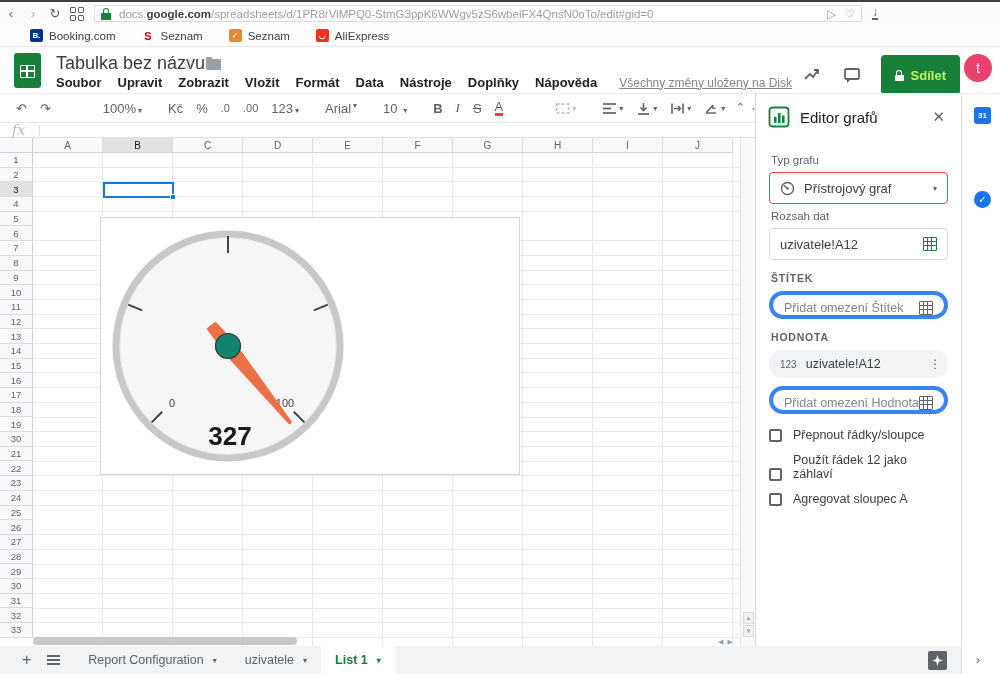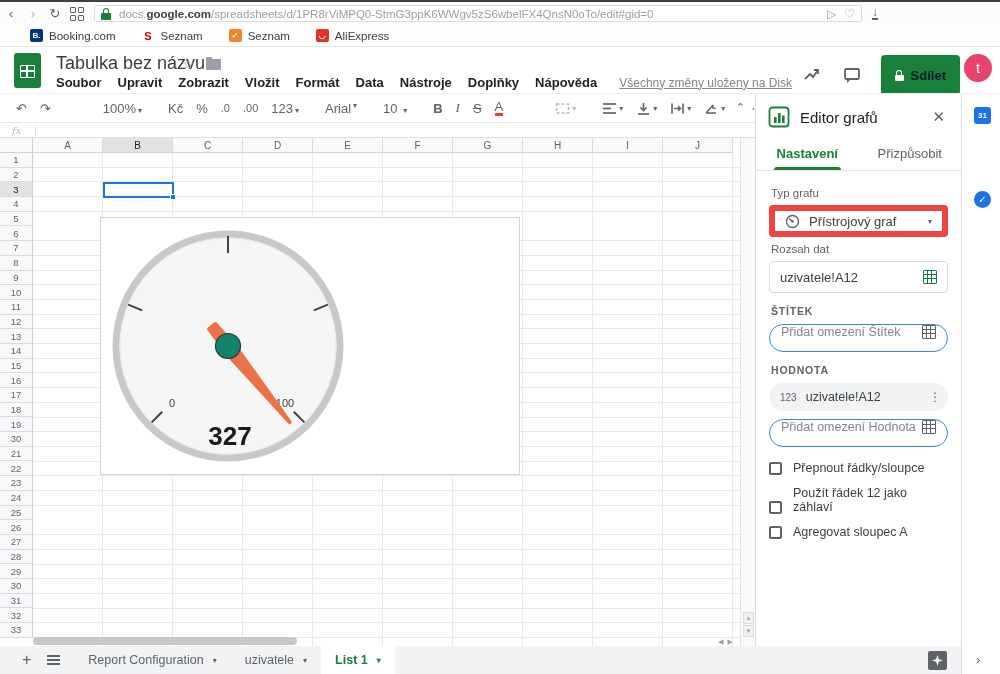--- a/index.html
+++ b/index.html
@@ -34,40 +34,40 @@
   .sheets-logo .tbl:after { content:""; position:absolute; left:5px; top:0; width:1.6px; height:100%; background:#fff; }
   .doc-title { position:absolute; left:56px; top:6px; font-size:18px; color:#3c3c3c; }
   .star-ic { position:absolute; left:182px; top:9px; font-size:14px; color:#9aa0a6; cursor:pointer; }
   .folder-ic { position:absolute; left:206px; top:12px; width:15px; height:11px; background:#9aa0a6; border-radius:1px; cursor:pointer; }
   .folder-ic:before { content:""; position:absolute; left:0; top:-2px; width:6px; height:3px; background:#9aa0a6; border-radius:1px 1px 0 0; }
   .menu-row { position:absolute; left:56px; top:28px; display:flex; gap:16px; align-items:center; }
   .menu-item { font-size:13px; color:#202124; cursor:pointer;font-weight:bold; }
   .saved-link { font-size:12px; color:#80868b; text-decoration:underline; margin-left:6px; cursor:pointer; }
   .hdr-actions { position:absolute; right:40px; top:8px; display:flex; align-items:center; gap:18px; }
   .hicon { width:22px; height:22px; display:flex; align-items:center; justify-content:center; cursor:pointer; }
-  .share-btn { height:40px; background:#188038; border-radius:4px; color:#0f172a; font-size:13px; font-weight:bold; display:flex; align-items:center; gap:7px; padding:0 14px; cursor:pointer; }
+  .share-btn { height:40px; background:#188038; border-radius:4px; color:#bef264; font-size:13px; font-weight:bold; display:flex; align-items:center; gap:7px; padding:0 14px; cursor:pointer; }
   .share-lock { width:9px; height:11px; position:relative; }
   .share-lock .b { position:absolute; left:0; bottom:0; width:9px; height:6px; background:#fff; border-radius:1px; }
   .share-lock .s { position:absolute; left:1.5px; top:0; width:6px; height:5px; border:1.4px solid #fff; border-bottom:none; border-radius:3px 3px 0 0; }
   .avatar { position:absolute; right:8px; top:7px; width:28px; height:28px; border-radius:50%; background:#e8436f; color:#fff; font-size:14px; display:flex; align-items:center; justify-content:center; cursor:pointer; }
 
   
   .toolbar { position:absolute; left:0; top:93px; width:755px; height:29px; background:#fff; border-top:1px solid #eee; display:flex; align-items:center; padding-left:16px; gap:13px; color:#5f6368; }
   .tb { font-size:13px; color:#5f6368; cursor:pointer; white-space:nowrap; }
   .tb.small { font-size:11px; }
   .tb b { font-weight:bold; }
   .sep { width:1px; height:18px; background:#e0e0e0; }
   .caret { font-size:8px; color:#5f6368; margin-left:2px; }
   .tsvg { width:15px; height:15px; display:block; cursor:pointer; }
   .collapse-btn { position:absolute; right:10px; top:7px; font-size:11px; color:#5f6368; cursor:pointer; }
   .tb.muted, .tb.muted * { color:#b6b9bd; stroke:#b6b9bd; }
 
   
   .fx-bar { position:absolute; left:0; top:122px; width:755px; height:16px; background:#fff; border-top:1px solid #e7e7e7; border-bottom:1px solid #e0e0e0; display:flex; align-items:center; }
-  .fx { font-family:"DejaVu Serif", serif; font-style:italic; font-size:10px; color:#b7bbbf; margin-left:12px; }
+  .fx { font-family:"DejaVu Serif", serif; font-style:italic; font-size:14px; color:#b7bbbf; margin-left:12px; }
   .fx-sep { width:1px; height:11px; background:#e0e0e0; margin-left:14px; }
 
   
   .grid { position:absolute; left:0; top:138px; width:740px; height:508px; background:#fff; overflow:hidden; }
   .corner { position:absolute; left:0; top:0; width:33px; height:15px; background:#f8f9fa; border-right:1px solid #cfd2d6; border-bottom:1px solid #cfd2d6; }
   .col-headers { position:absolute; left:33px; top:0; height:15px; display:flex; }
   .col-h { width:70px; height:15px; background:#f8f9fa; border-right:1px solid #dadce0; border-bottom:1px solid #cfd2d6; font-size:10px; color:#5f6368; display:flex; align-items:center; justify-content:center; cursor:pointer; }
   .col-h.hl { background:#e2e2e2; color:#202124; }
   .row-headers { position:absolute; left:0; top:15px; width:33px; }
   .row-h { width:33px; height:14.7px; background:#f8f9fa; border-right:1px solid #cfd2d6; border-bottom:1px solid #dadce0; font-size:9.5px; color:#5f6368; display:flex; align-items:center; justify-content:center; cursor:pointer; }
@@ -95,25 +95,25 @@
   .ed-header { display:flex; align-items:center; padding:12px 12px 10px 12px; }
   .ed-title { font-size:15px; color:#202124; margin-left:10px; flex:1; }
   .ed-close { font-size:15px; color:#5f6368; cursor:pointer; padding:0 4px; }
   .ed-tabs { display:flex; border-bottom:1px solid #e4e4e4; }
   .ed-tab { flex:1; text-align:center; font-size:13px; color:#5f6368; padding:8px 0 9px 0; cursor:pointer; position:relative; }
   .ed-tab.active { color:#188038; font-weight:bold; }
   .ed-tab.active:after { content:""; position:absolute; left:18px; right:18px; bottom:0; height:3px; background:#188038; border-radius:3px 3px 0 0; }
   .ed-body { padding:12px 13px; }
   .ed-label { font-size:11.5px; color:#5f6368; margin:4px 0 6px 2px; }
   .ed-caps { font-size:10.5px; font-weight:bold; letter-spacing:0.8px; color:#5f6368; margin:12px 0 7px 2px; }
-  .ed-select { height:32px; border:6px solid #ef4444; border-radius:4px; display:flex; align-items:center; padding:0 10px; gap:9px; cursor:pointer; margin-bottom:6px;justify-content:center; }
+  .ed-select { height:32px; border:1px solid #ef4444; border-radius:4px; display:flex; align-items:center; padding:0 10px; gap:9px; cursor:pointer; margin-bottom:6px;justify-content:center; }
   .ed-select .val { flex:1; font-size:13px; color:#3c4043; }
   .ed-field { height:32px; border:1px solid #dadce0; border-radius:4px; display:flex; align-items:center; padding:0 10px; cursor:text; margin-bottom:4px; }
   .ed-field .val { flex:1; font-size:13px; color:#3c4043; }
-  .ed-pill { height:28px; border:1px solid #3b82f6; border-radius:16px; display:flex; align-items:flex-start; padding:0 11px; cursor:pointer; margin-bottom:4px; }
+  .ed-pill { height:28px; border:4px solid #3b82f6; border-radius:16px; display:flex; align-items:flex-end; padding:0 11px; cursor:pointer; margin-bottom:4px; }
   .ed-pill .ph { flex:1; font-size:12.5px; color:#80868b; }
   .ed-chip { height:28px; border-radius:16px; background:#f1f3f4; display:flex; align-items:center; padding:0 9px 0 11px; cursor:pointer; margin-bottom:8px; }
   .ed-chip .pre { font-size:10px; color:#5f6368; margin-right:9px; }
   .ed-chip .val { flex:1; font-size:12.5px; color:#3c4043; }
   .dots-ic { color:#5f6368; font-size:12px; letter-spacing:0; line-height:4px; width:10px; text-align:center; cursor:pointer; }
   .grid-ic { width:14px; height:14px; flex:none; display:grid; grid-template-columns:1fr 1fr 1fr; grid-template-rows:1fr 1fr 1fr; border:1.4px solid #5f6368; border-radius:1px; cursor:pointer; }
   .grid-ic i { border-right:1.2px solid #5f6368; border-bottom:1.2px solid #5f6368; }
   .grid-ic i:nth-child(3n) { border-right:none; }
   .grid-ic i:nth-child(n+7) { border-bottom:none; }
   .grid-ic.green, .grid-ic.green i { border-color:#188038; }
@@ -414,24 +414,20 @@
     <div class="ed-header">
       <svg width="22" height="22" viewBox="0 0 22 22">
         <rect x="1.5" y="1.5" width="19" height="19" rx="3" fill="none" stroke="#188038" stroke-width="1.8"></rect>
         <rect x="6" y="11" width="2.6" height="6" fill="#188038"></rect>
         <rect x="10" y="7" width="2.6" height="10" fill="#188038"></rect>
         <rect x="14" y="9.5" width="2.6" height="7.5" fill="#188038"></rect>
       </svg>
       <span class="ed-title">Editor grafů</span>
       <span class="ed-close">✕</span>
     </div>
-    <div class="ed-tabs" id="edTabs">
-        <div class="ed-tab active">Nastavení</div>
-        <div class="ed-tab">Přizpůsobit</div>
-      </div>
     <div class="ed-body">
       <div class="ed-label">Typ grafu</div>
       <div class="ed-select">
         <svg width="15" height="15" viewBox="0 0 15 15">
           <circle cx="7.5" cy="7.5" r="6" fill="none" stroke="#5f6368" stroke-width="1.4"></circle>
           <line x1="7.5" y1="7.5" x2="4" y2="4.5" stroke="#5f6368" stroke-width="1.4"></line>
           <circle cx="7.5" cy="7.5" r="1.2" fill="#5f6368"></circle>
         </svg>
         <span class="val">Přístrojový graf</span>
         <span class="caret">▾</span>

